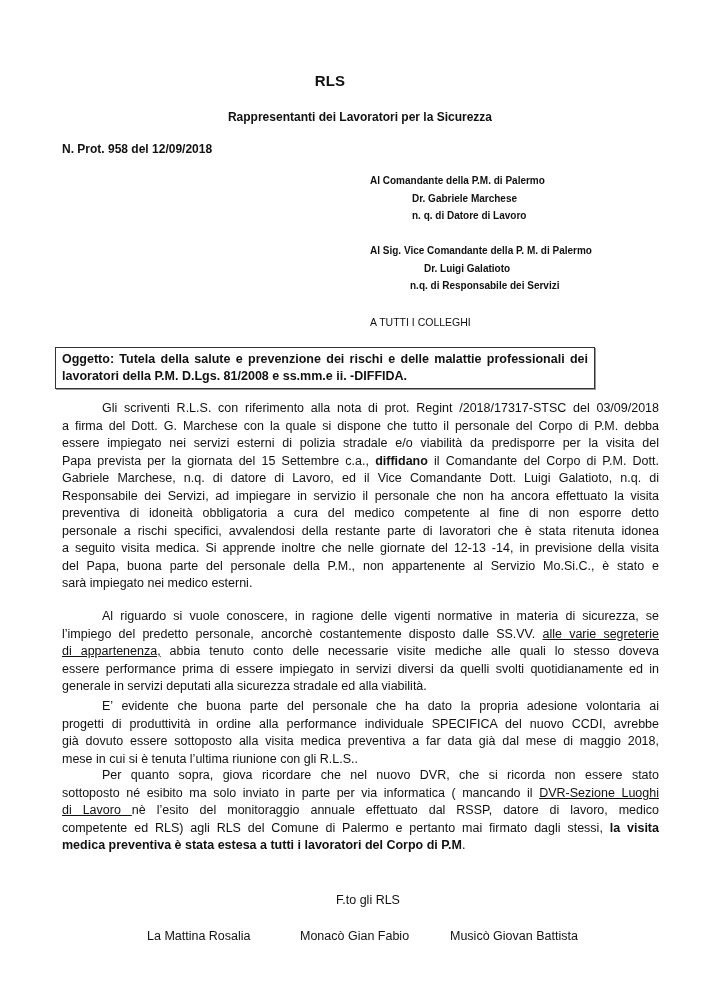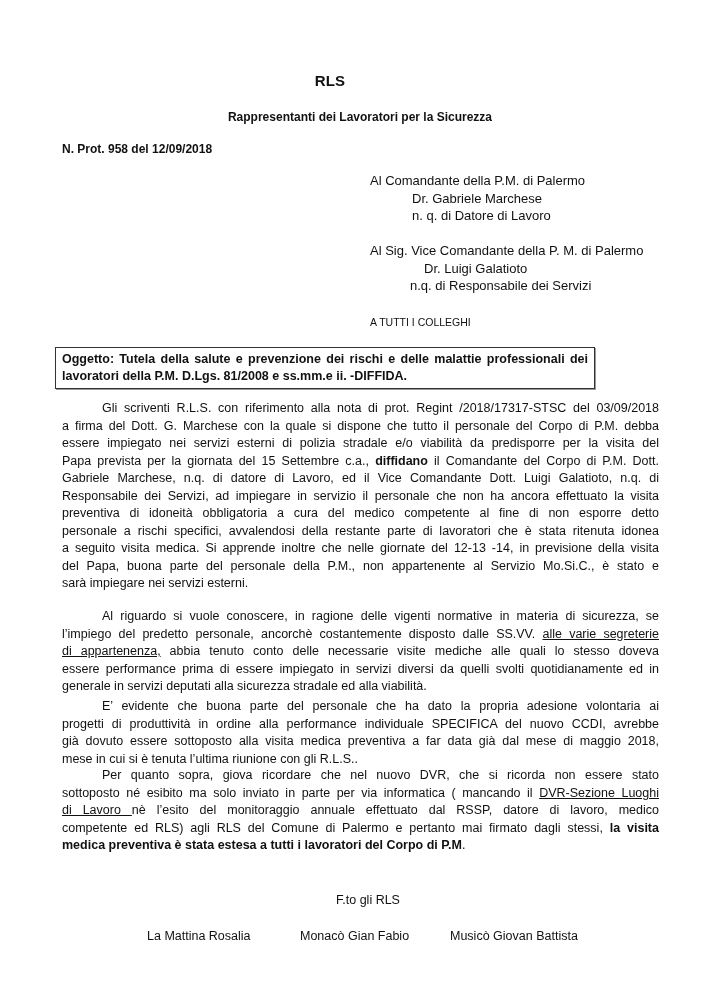--- a/index.html
+++ b/index.html
@@ -6,21 +6,21 @@
   body { width: 720px; height: 999px; position: relative; overflow: hidden; color: #111; }
   .page { position: absolute; left: 0; top: 0; width: 720px; height: 999px; background: #fff; }
 
   .title { position: absolute; top: 72px; left: 0; width: 660px; text-align: center;
     font-family: "Liberation Sans", sans-serif; font-weight: bold; font-size: 15px; letter-spacing: 0.2px; }
   .subtitle { position: absolute; top: 110px; left: 0; width: 720px; text-align: center;
     font-family: "Liberation Sans", sans-serif; font-weight: bold; font-size: 12px; }
   .prot { position: absolute; top: 142px; left: 62px;
     font-family: "Liberation Sans", sans-serif; font-weight: bold; font-size: 12px; }
 
-  .addr { position: absolute; font-family: "Liberation Sans", sans-serif; font-size: 13px; line-height: 17.5px; }
+  .addr { position: absolute; font-family: "Liberation Sans", sans-serif; font-size: 10px; line-height: 17.5px; font-weight: bold; }
   .addr div { white-space: nowrap; }
   .addr1 { top: 172px; left: 370px; }
   .addr2 { top: 242px; left: 370px; }
   .ind1 { padding-left: 42px; }
   .ind2 { padding-left: 54px; }
   .ind3 { padding-left: 40px; }
   .tutti { position: absolute; top: 316px; left: 370px; font-family: "Liberation Sans", sans-serif; font-size: 10.5px; }
 
   .oggetto { position: absolute; top: 347px; left: 55px; width: 540px; border: 1px solid #333;
     padding: 3px 6px 3px 6px; box-sizing: border-box; box-shadow: 1px 1px 0 #999;
@@ -78,21 +78,21 @@
     <span class="ln indent">Gli scriventi R.L.S. con riferimento alla nota di prot. Regint /2018/17317-STSC del 03/09/2018</span>
     <span class="ln">a firma del Dott. G. Marchese con la quale si dispone che tutto il personale del Corpo di P.M. debba</span>
     <span class="ln">essere impiegato nei servizi esterni di polizia stradale e/o viabilità da predisporre per la visita del</span>
     <span class="ln"><span>Papa prevista per la giornata del 15 Settembre c.a., </span><span class="b">diffidano</span><span> il Comandante del Corpo di P.M. Dott.</span></span>
     <span class="ln">Gabriele Marchese, n.q. di datore di Lavoro, ed il Vice Comandante Dott. Luigi Galatioto, n.q. di</span>
     <span class="ln">Responsabile dei Servizi, ad impiegare in servizio il personale che non ha ancora effettuato la visita</span>
     <span class="ln">preventiva di idoneità obbligatoria a cura del medico competente al fine di non esporre detto</span>
     <span class="ln">personale a rischi specifici, avvalendosi della restante parte di lavoratori  che è stata ritenuta idonea</span>
     <span class="ln">a seguito visita medica. Si apprende inoltre che nelle giornate del 12-13 -14, in previsione della visita</span>
     <span class="ln">del Papa, buona parte del personale  della P.M., non appartenente al Servizio Mo.Si.C., è stato e</span>
-    <span class="ln last">sarà impiegare  nei servizi esterni.</span>
+    <span class="ln last">sarà impiegato  nei medico esterni.</span>
   </div>
 
   <div class="body p2">
     <span class="ln indent">Al riguardo si vuole conoscere, in ragione delle vigenti normative in materia di sicurezza, se</span>
     <span class="ln"><span>l’impiego del predetto personale, ancorchè costantemente disposto dalle SS.VV. </span><span class="u">alle varie segreterie</span></span>
     <span class="ln"><span class="u">di appartenenza,</span><span> abbia tenuto conto delle necessarie visite mediche alle quali lo stesso doveva</span></span>
     <span class="ln">essere performance prima di essere impiegato in servizi diversi da quelli svolti quotidianamente ed in</span>
     <span class="ln last">generale in servizi deputati alla sicurezza stradale ed alla viabilità.</span>
   </div>
 

